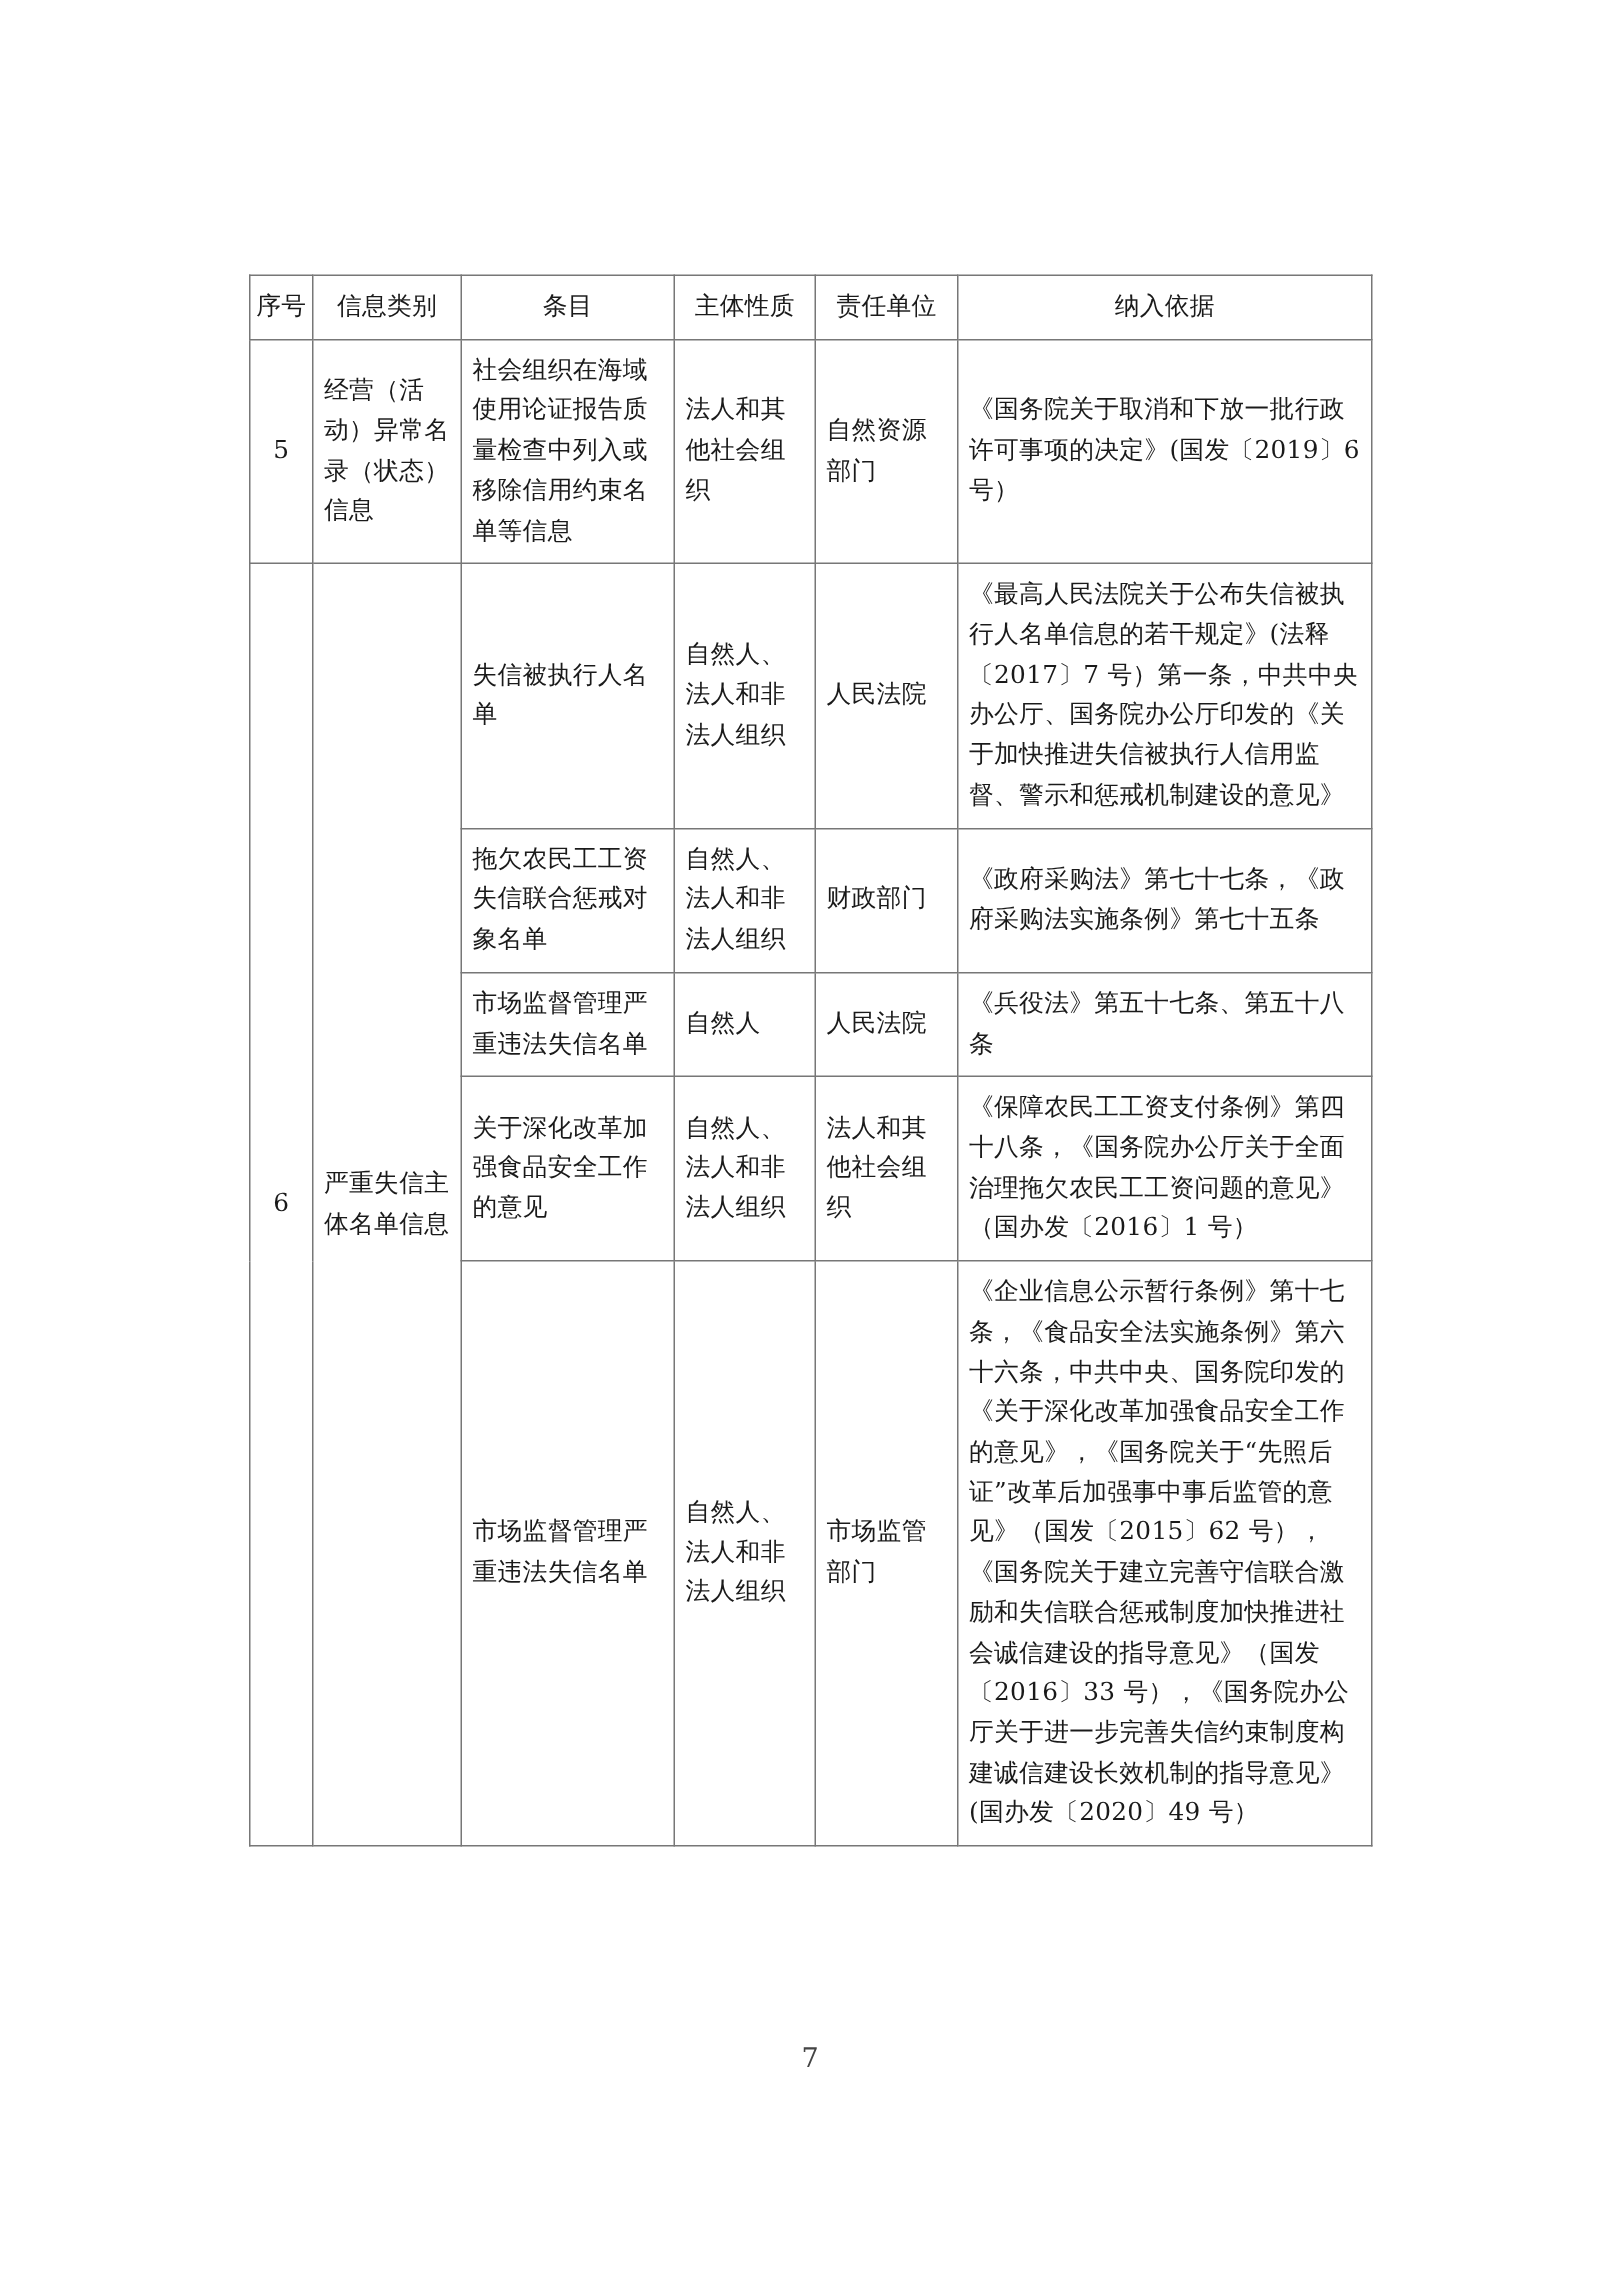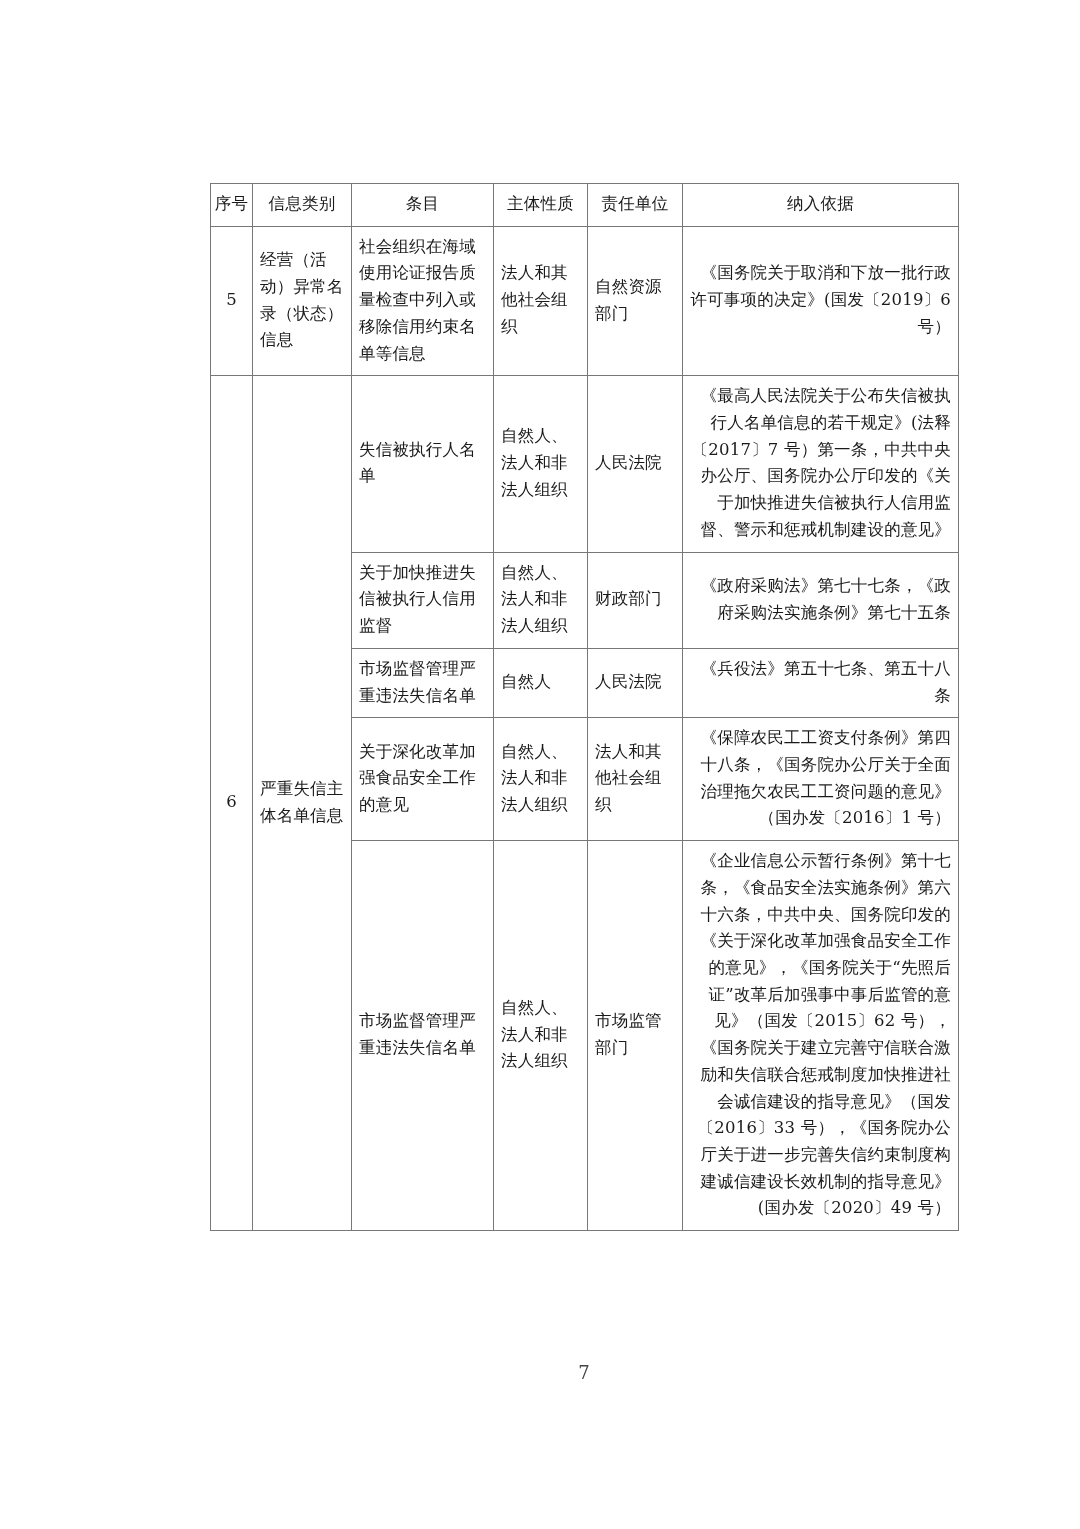--- a/index.html
+++ b/index.html
@@ -13,21 +13,20 @@
     font-family: "DejaVu Serif", "Liberation Serif", serif;
     color: #1a1a1a;
     position: relative;
     overflow: hidden;
   }
   .page {
     position: absolute;
     left: 0; top: 0;
     width: 964px;
     height: 1529px;
-    margin-left: 44px;
   }
   .table-wrap {
     position: absolute;
     left: 166px;
     top: 183px;
     width: 748px;
   }
   table.doc-table {
     border-collapse: collapse;
     width: 748px;
@@ -70,21 +69,21 @@
     font-family: "DejaVu Serif", "Liberation Serif", serif;
     font-size: 16.5px;
   }
   td.cat, td.item {
     text-align: left;
   }
   td.nature, td.unit {
     text-align: left;
   }
   td.basis {
-    text-align: right;
+    text-align: left;
     text-justify: inter-ideograph;
   }
   td.top {
     vertical-align: top;
   }
 
   .page-number {
     position: absolute;
     left: 0;
     top: 1362px;
@@ -134,21 +133,21 @@
         <tr>
           <td class="seq" rowspan="5">6</td>
           <td class="cat" rowspan="5">严重失信主体名单信息</td>
           <td class="item">失信被执行人名单</td>
           <td class="nature">自然人、法人和非法人组织</td>
           <td class="unit">人民法院</td>
           <td class="basis top">《最高人民法院关于公布失信被执行人名单信息的若干规定》(法释〔2017〕7 号）第一条，中共中央办公厅、国务院办公厅印发的《关于加快推进失信被执行人信用监督、警示和惩戒机制建设的意见》</td>
         </tr>
 
         <tr>
-          <td class="item">关于加快推进失信被执行人信用监督</td>
+          <td class="item">拖欠农民工工资失信联合惩戒对象名单</td>
           <td class="nature">自然人、法人和非法人组织</td>
           <td class="unit">财政部门</td>
           <td class="basis">《政府采购法》第七十七条，《政府采购法实施条例》第七十五条</td>
         </tr>
 
         <tr>
           <td class="item">市场监督管理严重违法失信名单</td>
           <td class="nature">自然人</td>
           <td class="unit">人民法院</td>
           <td class="basis top">《兵役法》第五十七条、第五十八条</td>

